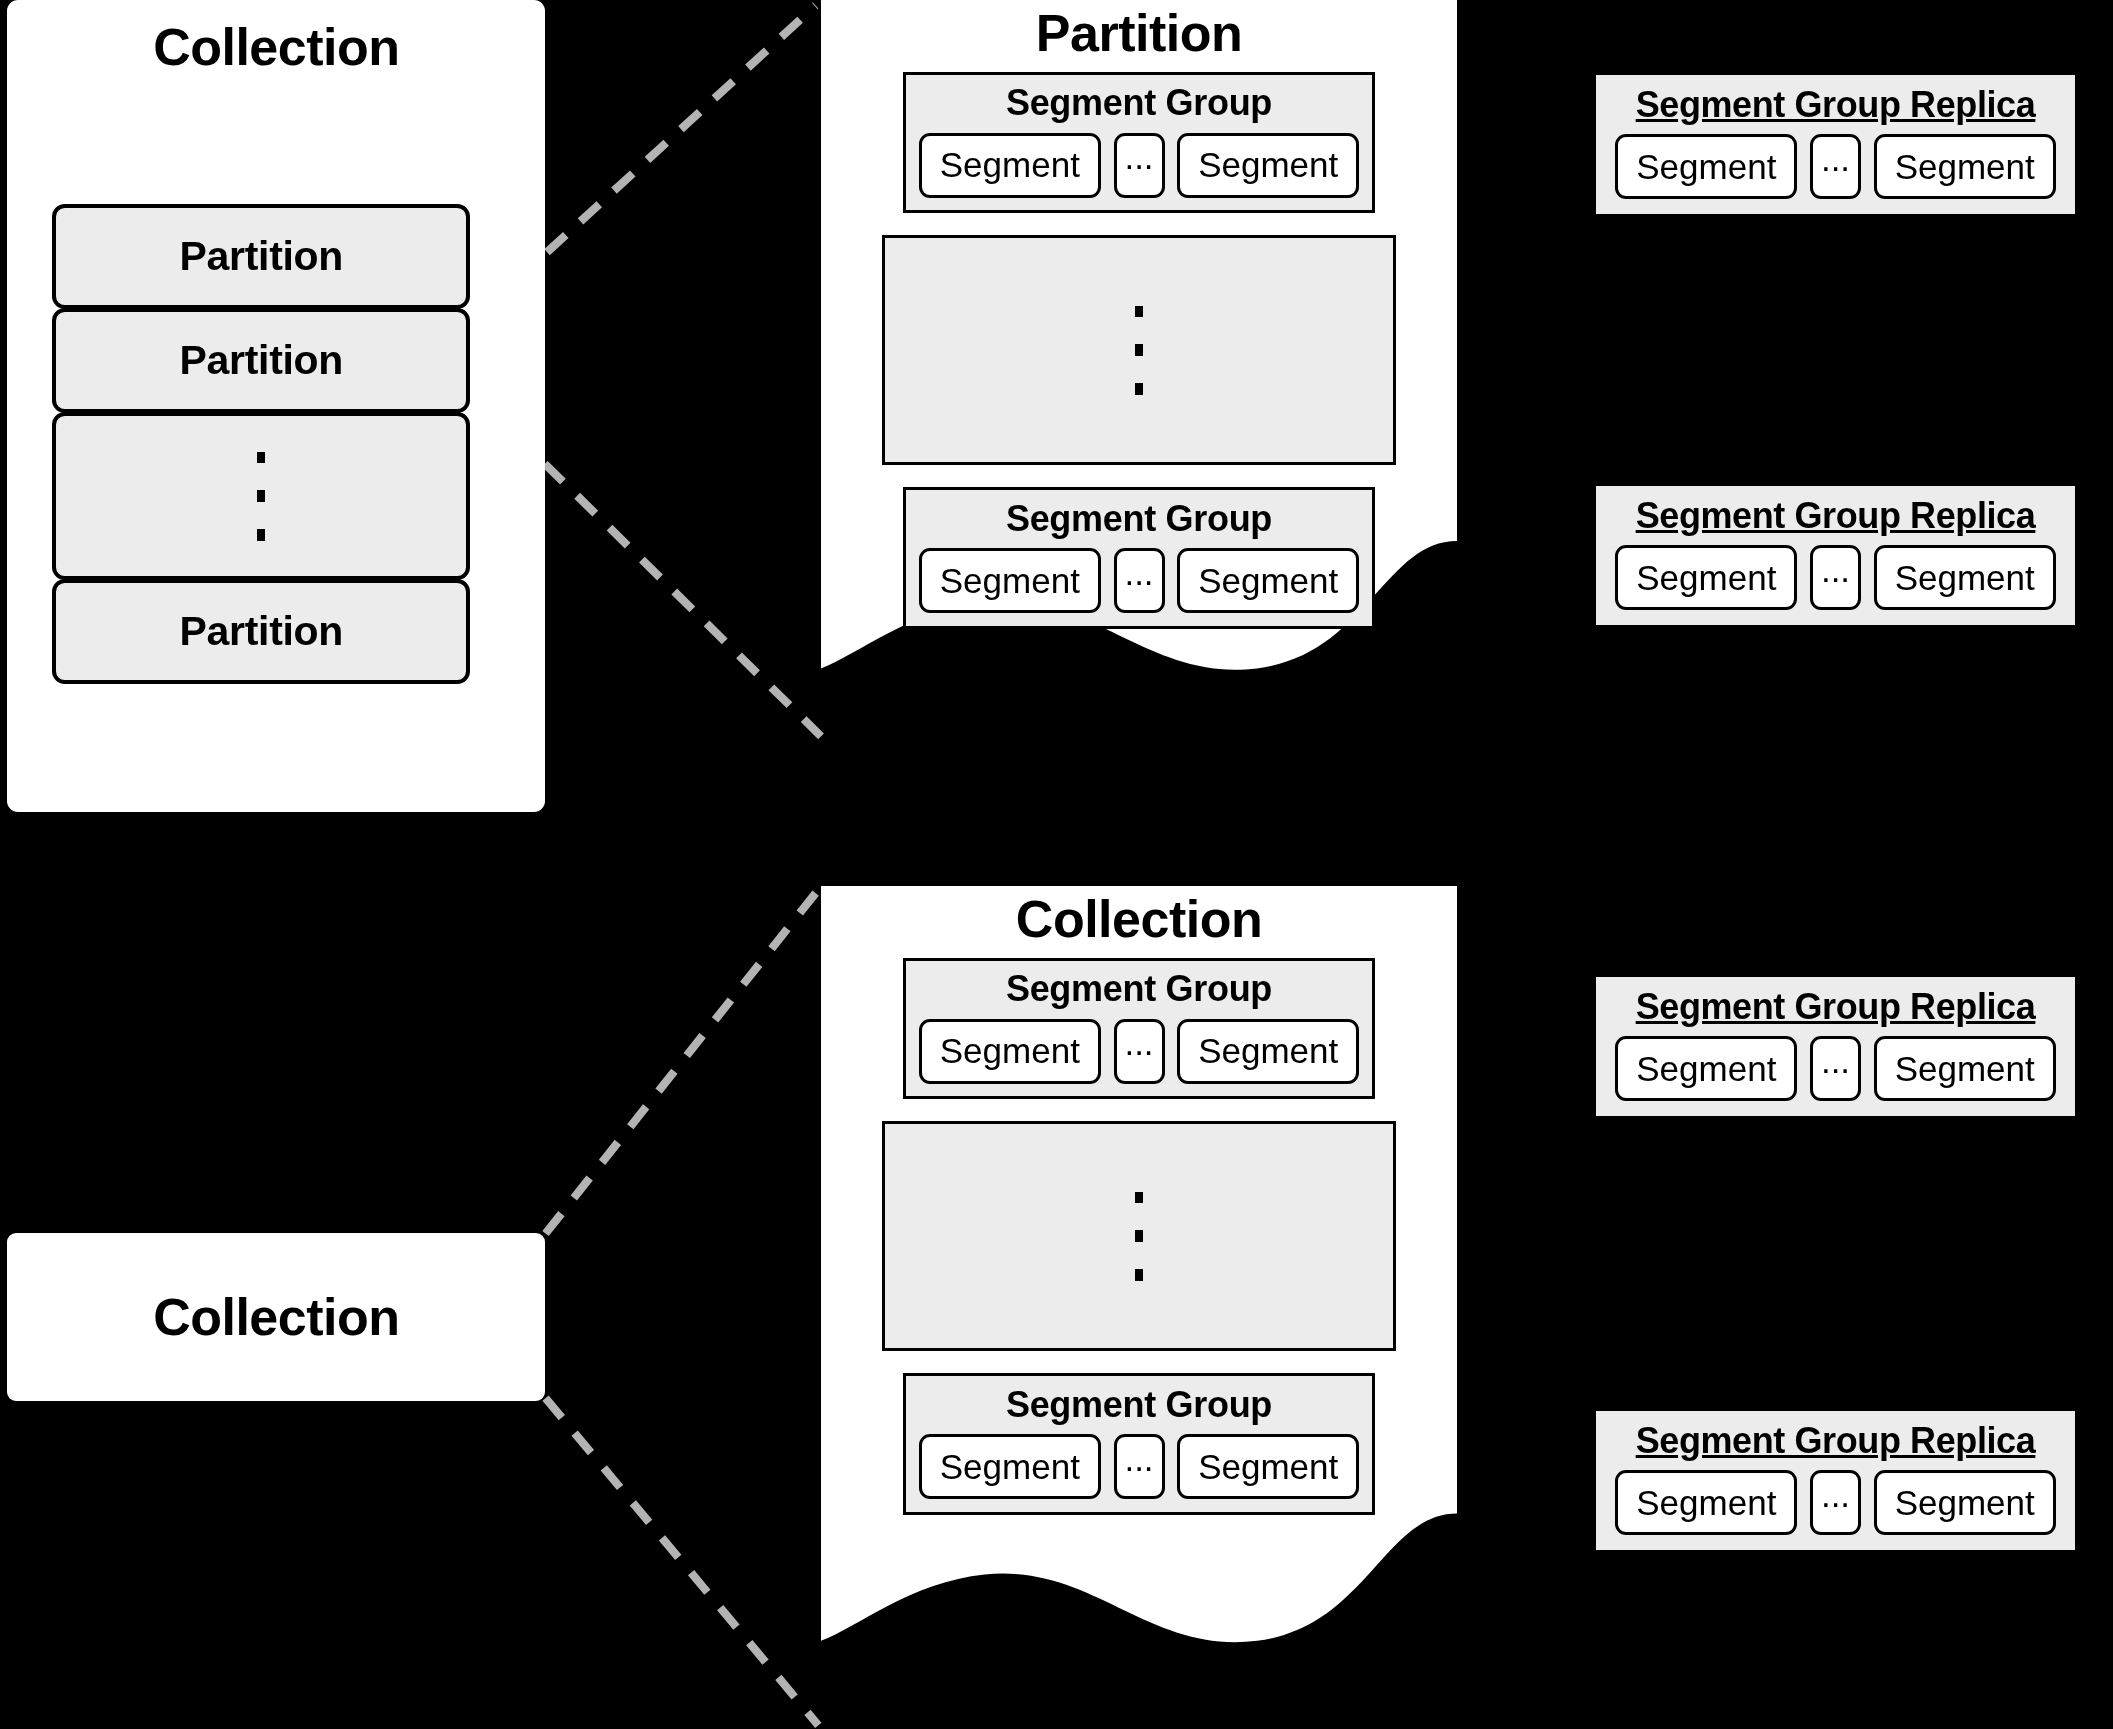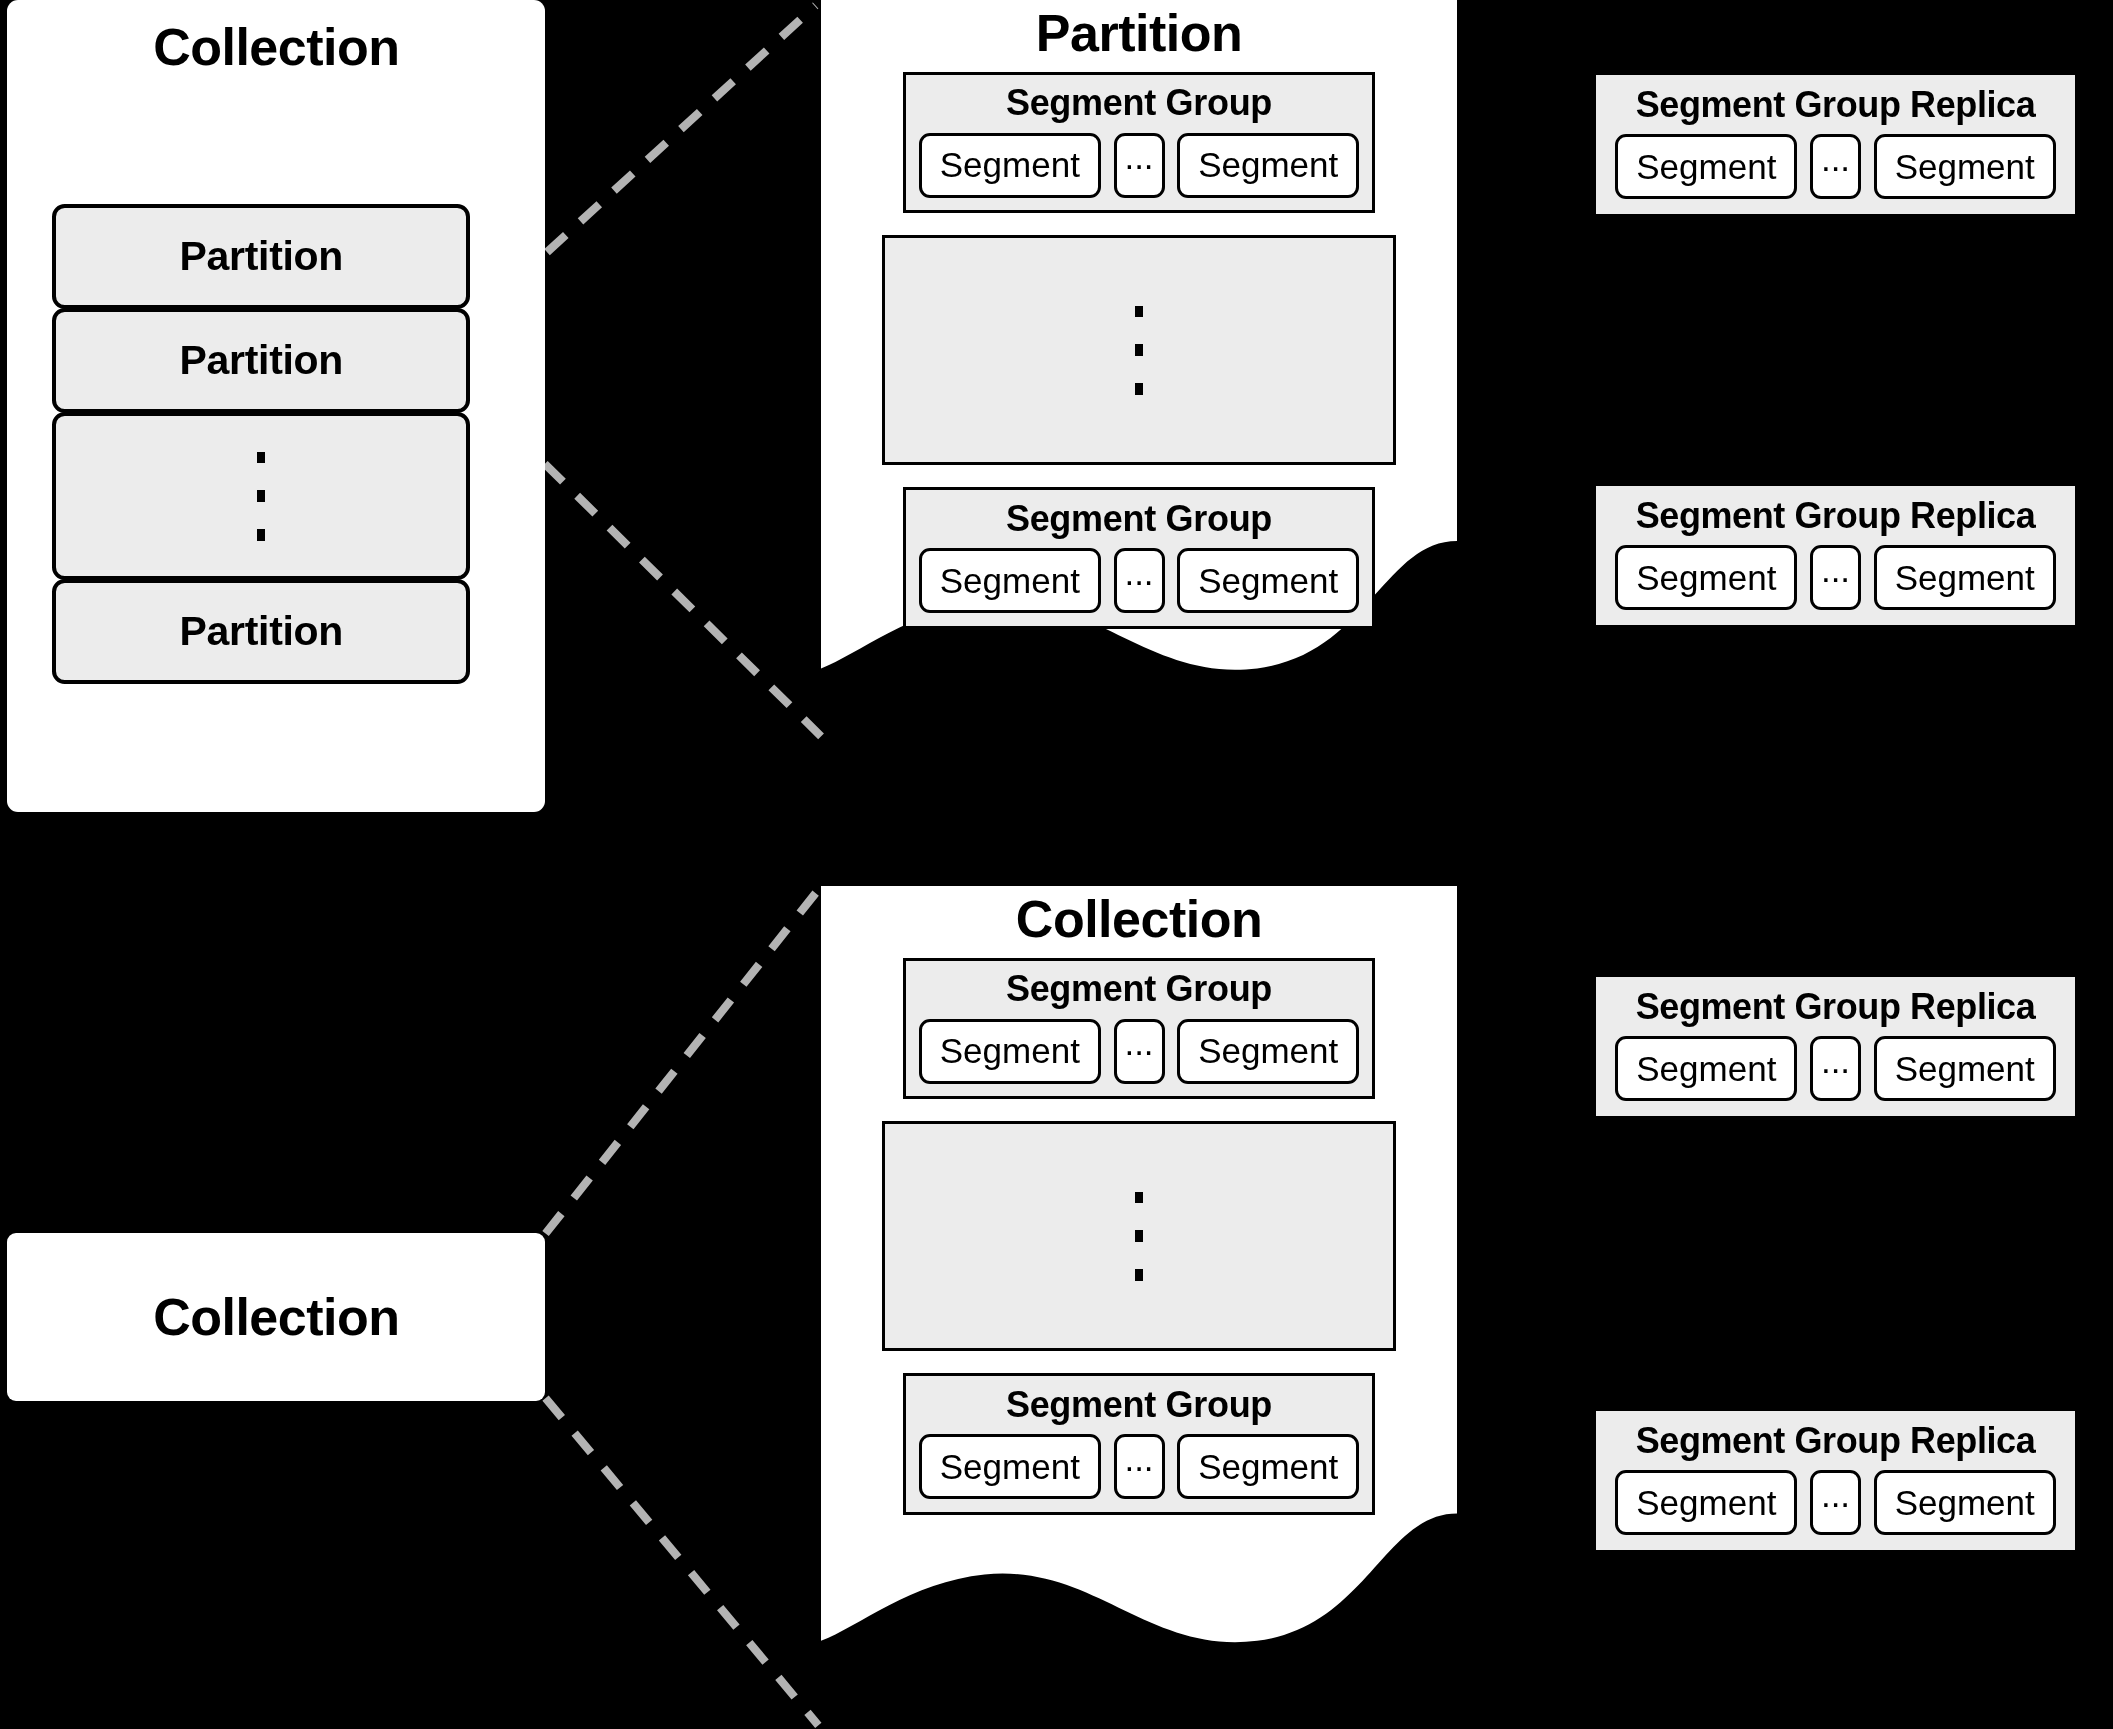--- a/index.html
+++ b/index.html
@@ -227,20 +227,21 @@
     z-index: 10;
   }
   .replica-title {
     text-align: center;
     font-size: 36px;
     font-weight: 700;
     letter-spacing: -0.4px;
     color: #000;
     line-height: 1.15;
     margin-bottom: 9px;
+    text-decoration: underline;
   }
   #replica-1 { left: 1596px; top: 75px; }
   #replica-2 { left: 1596px; top: 486px; }
   #replica-3 { left: 1596px; top: 977px; }
   #replica-4 { left: 1596px; top: 1411px; }
 </style>
 </head>
 <body>
 
 <div id="stage">

